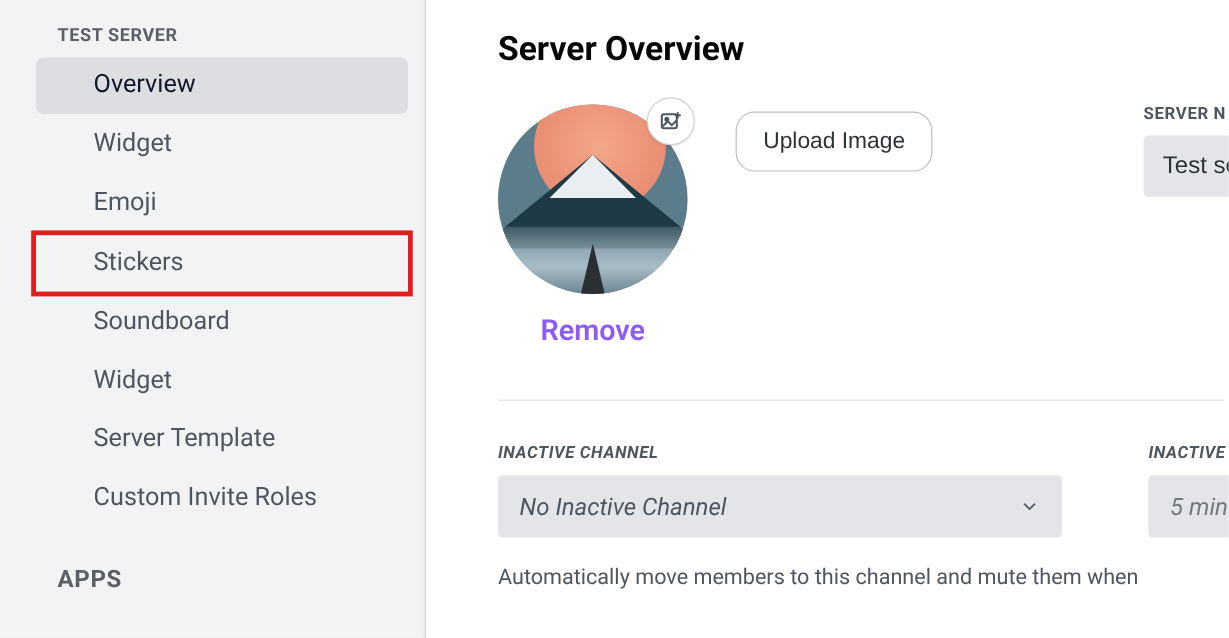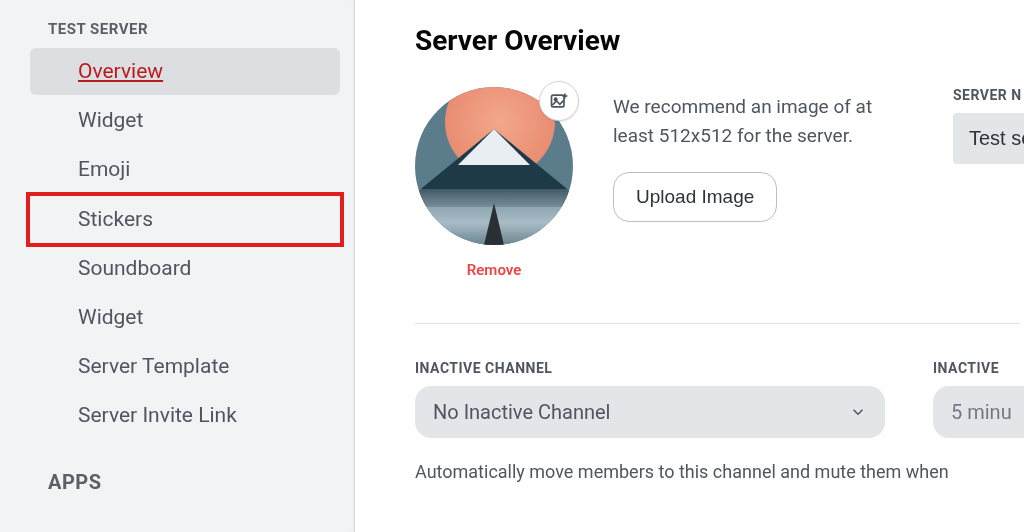--- a/index.html
+++ b/index.html
@@ -35,22 +35,21 @@
     font-size: 21px;
     color: #4f5660;
     padding: 11px 20px 11px 48px;
     margin: 2px 14px 2px 30px;
     border-radius: 6px;
     cursor: pointer;
     line-height: 1.2;
   }
   .sidebar-item.selected {
     background: #dcdee1;
-    color: #b91c1c;
-    text-decoration: underline;
+    color: #0f172a;
   }
   .sidebar-item.highlight {
     position: relative;
   }
   .highlight-box {
     position: absolute;
     left: -4px;
     right: -4px;
     top: -4px;
     bottom: -4px;
@@ -166,23 +165,23 @@
     background: #fff;
     border: 1px solid #d0d2d5;
     display: flex;
     align-items: center;
     justify-content: center;
     box-shadow: 0 1px 2px rgba(0,0,0,0.1);
   }
   .upload-hover svg { width: 20px; height: 20px; }
   .remove-link {
     margin-top: 16px;
-    font-size: 15px;
+    font-size: 24px;
     font-weight: 600;
-    color: #ef4444;
+    color: #8b5cf6;
     cursor: pointer;
   }
   .desc-col {
     flex: 0 0 300px;
     padding-top: 6px;
   }
   .desc-text {
     font-size: 19px;
     color: #4f5660;
     line-height: 1.5;
@@ -220,31 +219,32 @@
     padding: 14px 16px;
     outline: none;
   }
   .hr {
     border: none;
     border-top: 1px solid #e1e2e4;
     margin: 44px 0 36px 0;
   }
   .row2 {
     display: flex;
-    gap: 48px;
+    gap: 72px;
+    font-style: italic;
   }
   .col {
     flex: 1;
   }
   .select {
     display: flex;
     align-items: center;
     justify-content: space-between;
     background: #e3e5e8;
-    border-radius: 16px;
+    border-radius: 4px;
     padding: 14px 18px;
     font-size: 20px;
     color: #4f5660;
     cursor: pointer;
     min-width: 470px;
   }
   .select.small { min-width: 120px; color:#757982;}
   .chev {
     width: 18px; height: 18px;
   }
@@ -279,21 +279,21 @@
     <div class="sidebar-item">
       <span>Soundboard</span>
     </div>
     <div class="sidebar-item">
       <span>Widget</span>
     </div>
     <div class="sidebar-item">
       <span>Server Template</span>
     </div>
     <div class="sidebar-item">
-      <span>Server Invite Link</span>
+      <span>Custom Invite Roles</span>
     </div>
 
     <div class="sidebar-section">APPS</div>
   </div>
 
   <div class="main">
     <h1 class="page-title">Server Overview</h1>
 
     <div class="overview-row">
       <div class="avatar-col">
@@ -311,21 +311,20 @@
               <path d="M4 17 L9 12 L13 16 L18 11"></path>
               <line x1="19" y1="3" x2="19" y2="9"></line>
               <line x1="16" y1="6" x2="22" y2="6"></line>
             </svg>
           </div>
         </div>
         <div class="remove-link">Remove</div>
       </div>
 
       <div class="desc-col">
-        <div class="desc-text">We recommend an image of at least 512x512 for the server.</div>
         <button class="upload-btn">Upload Image</button>
       </div>
 
       <div class="name-col">
         <div class="field-label">SERVER N</div>
         <input class="text-input" type="text" value="Test se" style="">
       </div>
     </div>
 
     <hr class="hr">

